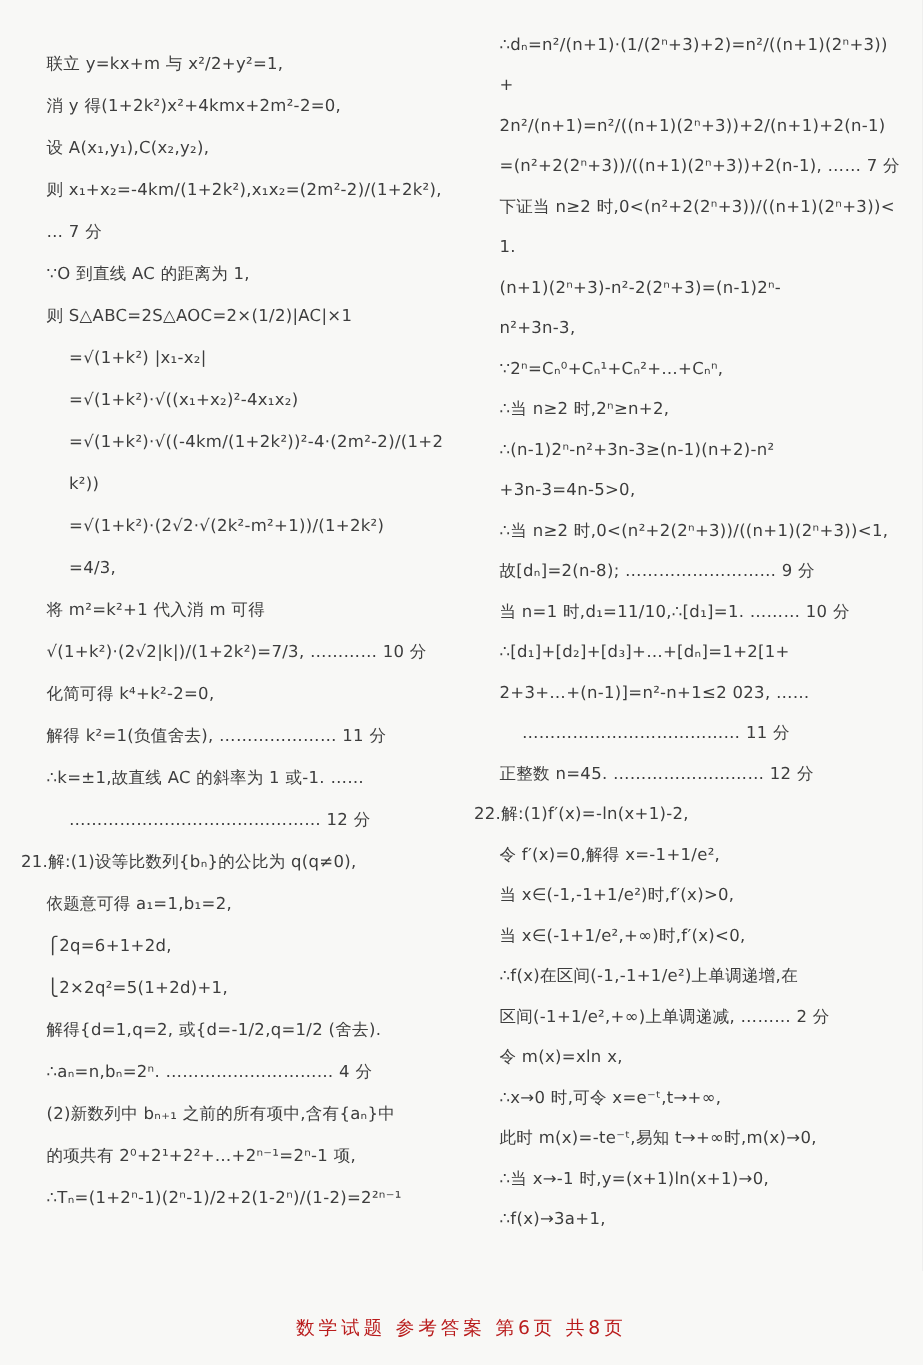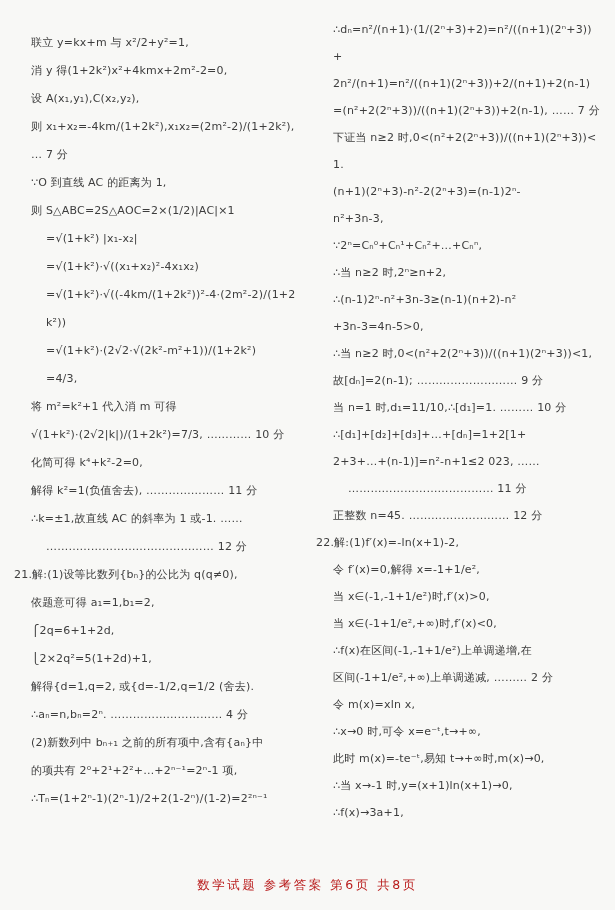--- a/index.html
+++ b/index.html
@@ -100,21 +100,21 @@
         <div class="line ind1">2n²/(n+1)=n²/((n+1)(2ⁿ+3))+2/(n+1)+2(n-1)</div>
         <div class="line ind1">=(n²+2(2ⁿ+3))/((n+1)(2ⁿ+3))+2(n-1), …… 7 分</div>
         <div class="line ind1">下证当 n≥2 时,0&lt;(n²+2(2ⁿ+3))/((n+1)(2ⁿ+3))&lt;1.</div>
         <div class="line ind1">(n+1)(2ⁿ+3)-n²-2(2ⁿ+3)=(n-1)2ⁿ-</div>
         <div class="line ind1">n²+3n-3,</div>
         <div class="line ind1">∵2ⁿ=Cₙ⁰+Cₙ¹+Cₙ²+…+Cₙⁿ,</div>
         <div class="line ind1">∴当 n≥2 时,2ⁿ≥n+2,</div>
         <div class="line ind1">∴(n-1)2ⁿ-n²+3n-3≥(n-1)(n+2)-n²</div>
         <div class="line ind1">+3n-3=4n-5&gt;0,</div>
         <div class="line ind1">∴当 n≥2 时,0&lt;(n²+2(2ⁿ+3))/((n+1)(2ⁿ+3))&lt;1,</div>
-        <div class="line ind1">故[dₙ]=2(n-1); ……………………… 9 分</div>
+        <div class="line ind1">故[dₙ]=2(n-8); ……………………… 9 分</div>
         <div class="line ind1">当 n=1 时,d₁=11/10,∴[d₁]=1. ……… 10 分</div>
         <div class="line ind1">∴[d₁]+[d₂]+[d₃]+…+[dₙ]=1+2[1+</div>
         <div class="line ind1">2+3+…+(n-1)]=n²-n+1≤2 023, ……</div>
         <div class="line ind2">………………………………… 11 分</div>
         <div class="line ind1">正整数 n=45. ……………………… 12 分</div>
         <div class="line ind0">22.解:(1)f′(x)=-ln(x+1)-2,</div>
         <div class="line ind1">令 f′(x)=0,解得 x=-1+1/e²,</div>
         <div class="line ind1">当 x∈(-1,-1+1/e²)时,f′(x)&gt;0,</div>
         <div class="line ind1">当 x∈(-1+1/e²,+∞)时,f′(x)&lt;0,</div>
         <div class="line ind1">∴f(x)在区间(-1,-1+1/e²)上单调递增,在</div>

